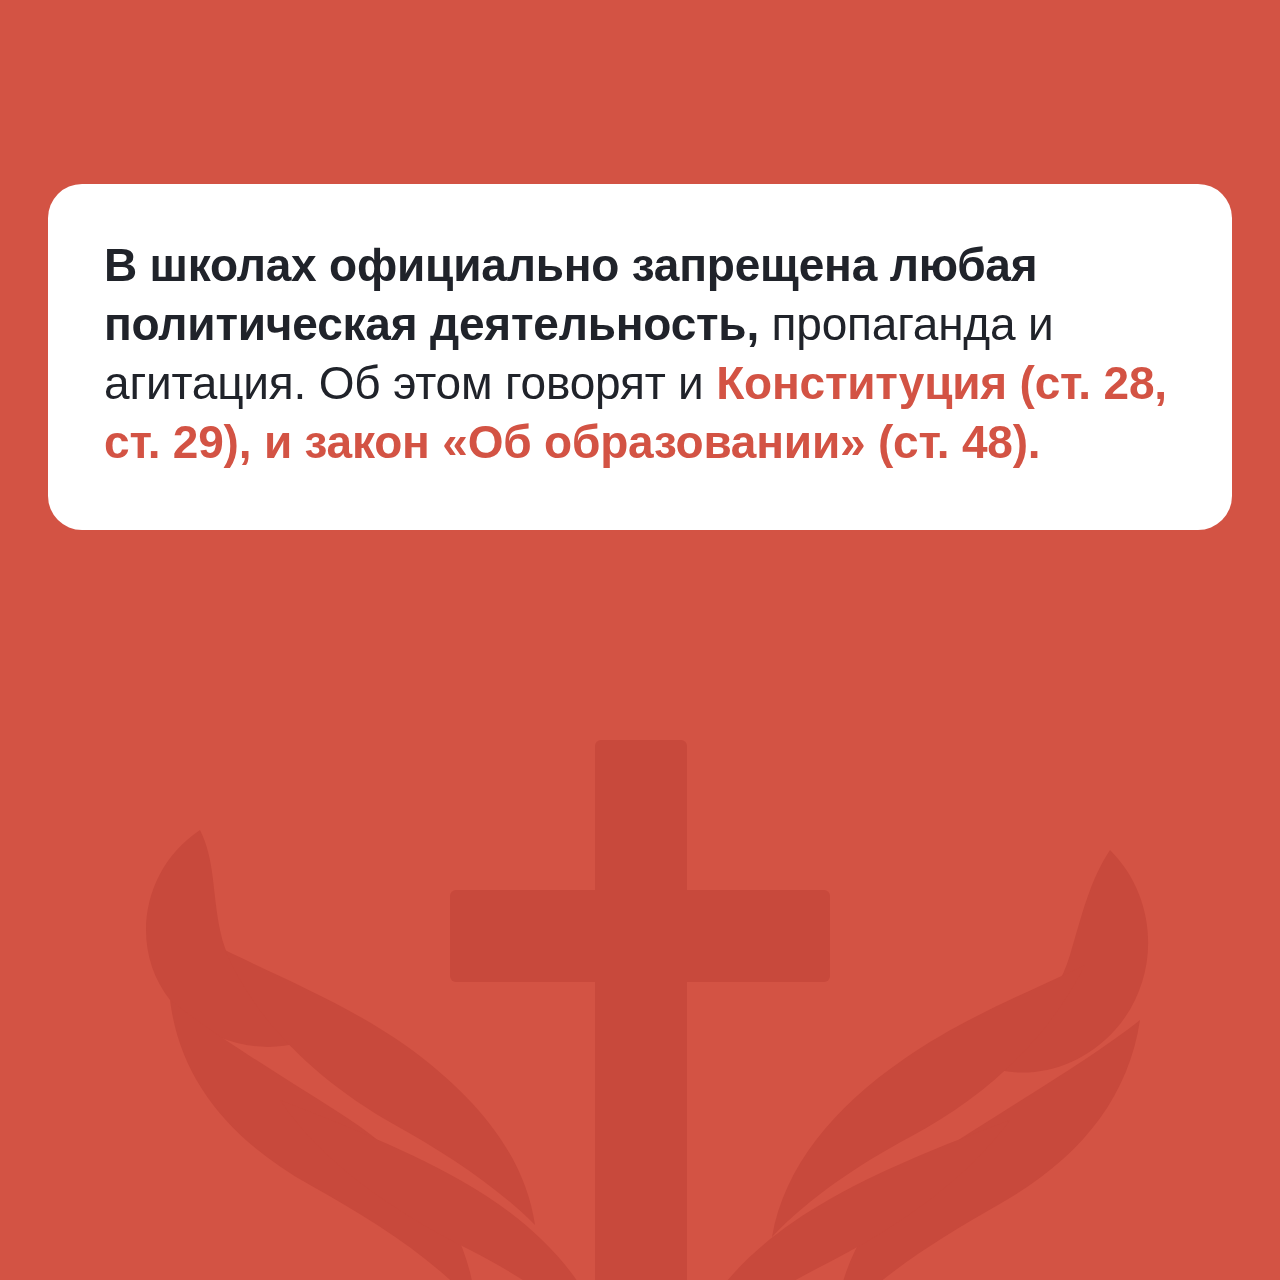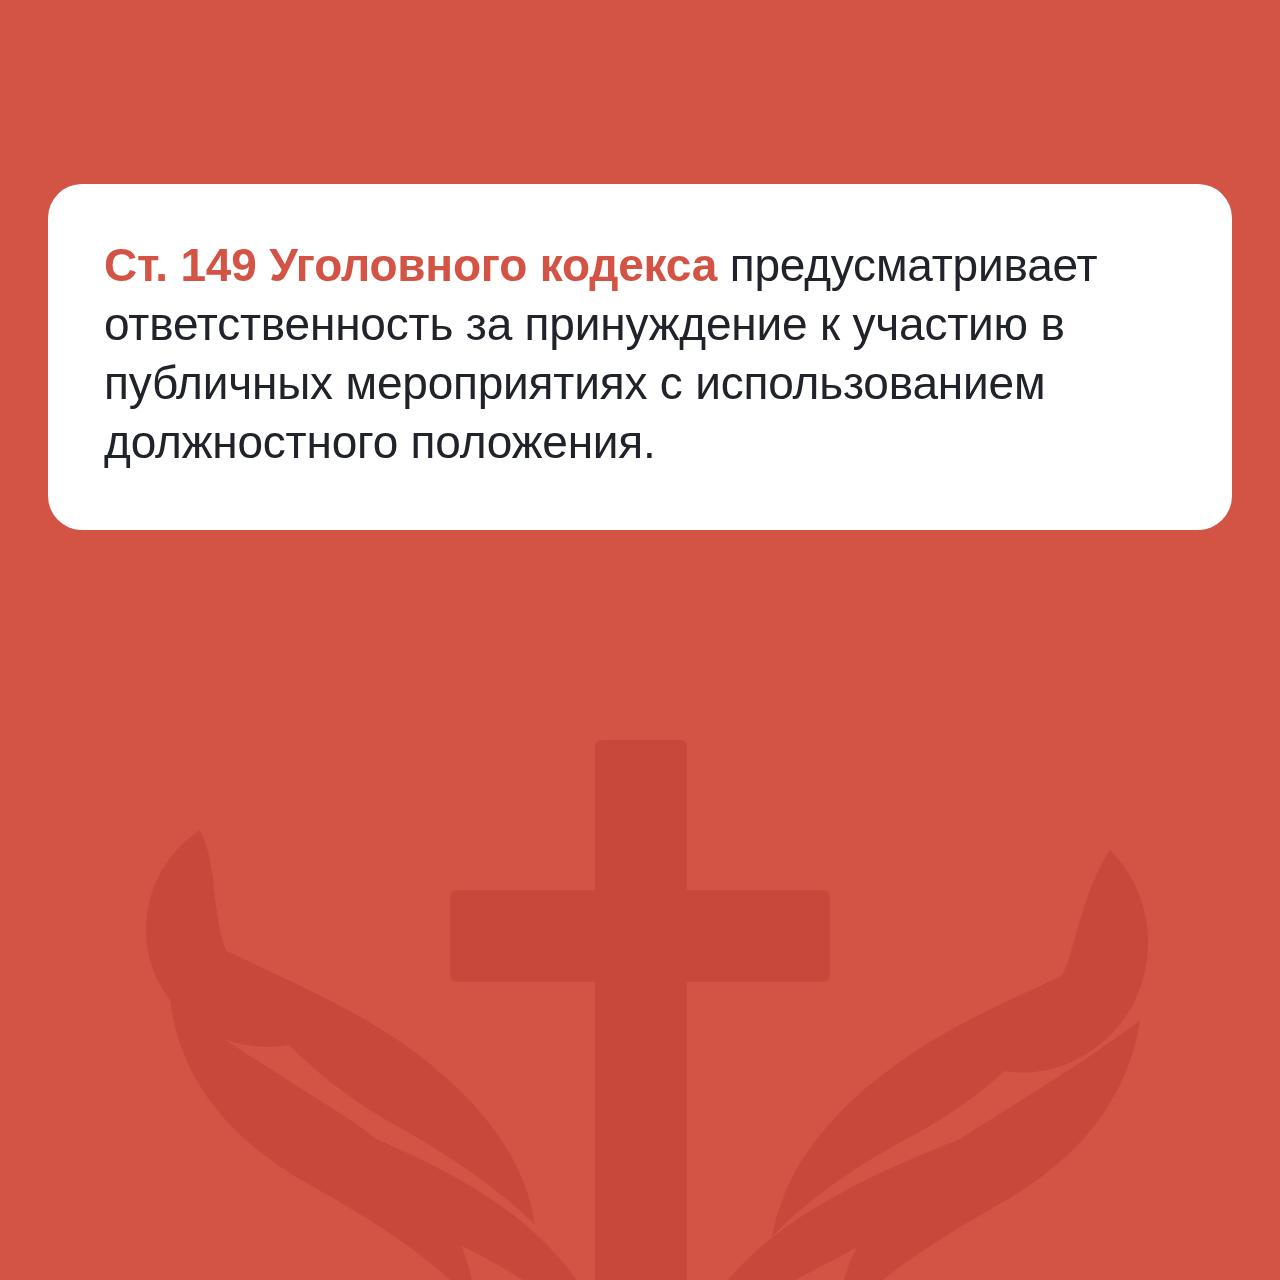--- a/index.html
+++ b/index.html
@@ -71,18 +71,18 @@
     <path d="M1035 265 c-35 70 -95 130 -175 172 c-52 28 -100 60 -138 100 c12 -70 62 -130 132 -178 c60 -42 132 -70 181 -94 z"></path>
     <path d="M1090 320 c-12 80 -62 140 -142 185 c-58 33 -118 70 -162 118 c4 -78 58 -143 138 -193 c60 -38 126 -78 166 -110 z"></path>
     <path d="M960 420 c-42 58 -112 108 -190 147 c-55 28 -104 62 -138 104 c14 -70 70 -128 148 -172 c62 -35 130 -60 180 -79 z"></path>
 
     <path d="M165 955 c-55 -35 -70 -110 -30 -160 c38 -48 110 -55 155 -22 c40 30 48 85 22 122 c-22 32 -68 42 -98 20 c-26 -19 -32 -56 -14 -80 c16 -21 46 -26 65 -11 c16 13 20 37 8 53 c-10 13 -30 16 -42 6" fill="none" stroke="#c8493c" stroke-width="16" stroke-linecap="round"></path>
   </g>
 </svg>
 
 <div class="card">
 
+  <p class="para">
+    <span class="b">В школах официально запрещена любая политическая деятельность,</span><span class="t-normal"> пропаганда и агитация. Об этом говорят и </span><span class="accent">Конституция (ст. 28, ст. 29),</span><span class="t-normal"> </span><span class="accent">и закон «Об образовании» (ст. 48).</span>
+  </p>
 
-  <p class="para">
-    <span class="accent">Ст. 149 Уголовного кодекса</span><span class="t-normal"> предусматривает ответственность за принуждение к участию в публичных мероприятиях с использованием должностного положения.</span>
-  </p>
 
 </div>
 
 </body></html>

